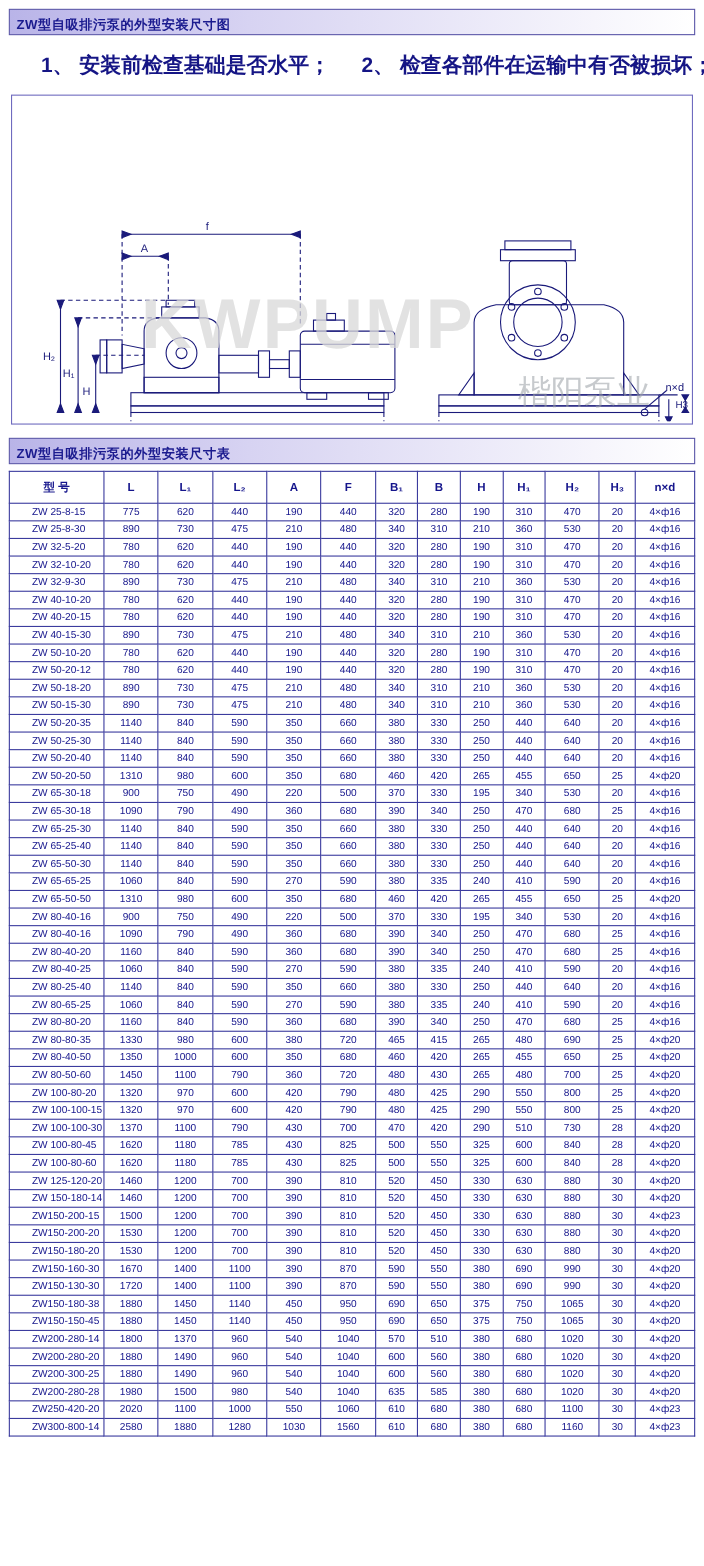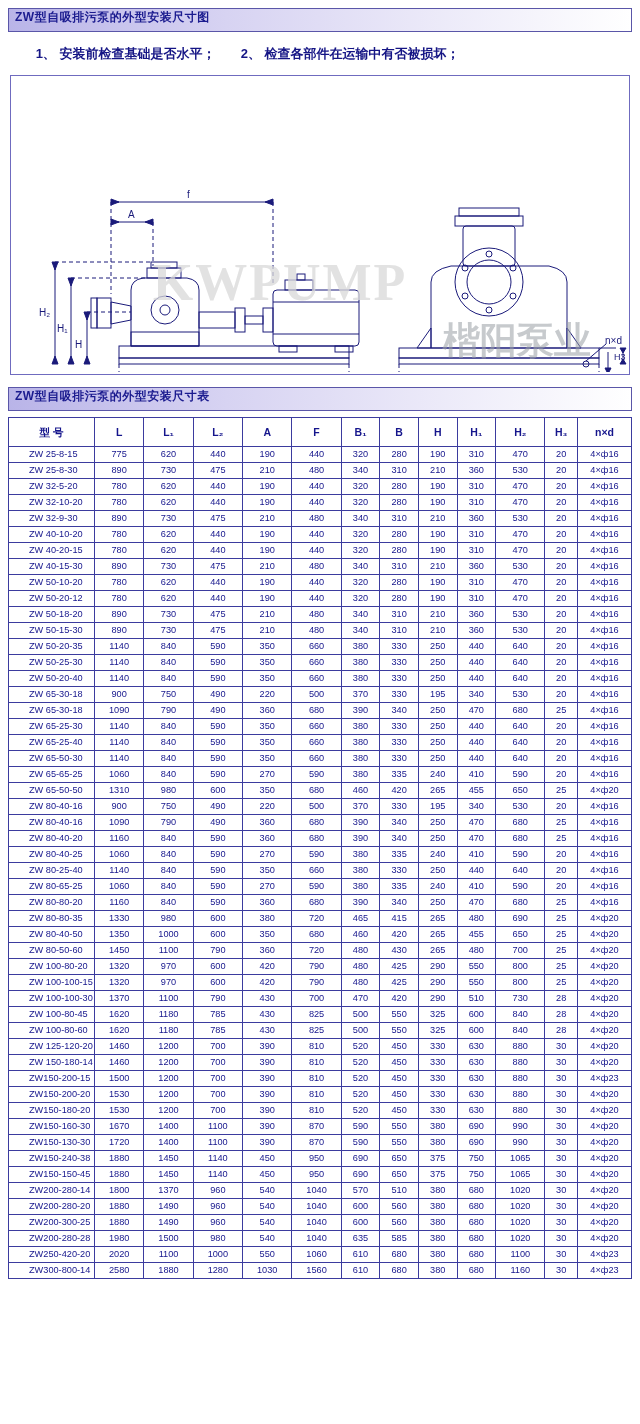--- a/index.html
+++ b/index.html
@@ -10,58 +10,58 @@
     color:#1a1a6e;
   }
   .page{width:640px;position:relative;}
 
   
   .titlebar{
     margin:8px 8px 0 8px;
     height:22px;
     background:linear-gradient(to right,#b9b4e8 0%, #d7d3f2 35%, #ffffff 100%);
     border:1px solid #5a56a8;
-    display:flex;align-items:flex-start;
+    display:flex;align-items:flex-end;
   }
   .titlebar span{
     font-size:12px;font-weight:bold;color:#1b1b8f;
     padding-left:6px;letter-spacing:0.5px;
   }
 
   
   .notes{
     margin:10px 14px 8px 14px;
-    font-size:13px;font-weight:bold;color:#151585;
+    font-size:19px;font-weight:bold;color:#151585;
     line-height:1.9;
   }
   .notes .row{display:block;white-space:nowrap;}
   .notes .num{display:inline-block;}
   .notes .gap{display:inline-block;width:18px;}
 
   
   .drawing{
     margin:4px 10px 0 10px;
     border:1px solid #6f6bbf;
     height:298px;position:relative;overflow:hidden;
     background:#fff;
   }
   .drawing svg{position:absolute;left:0;top:0;}
   .wm{
     position:absolute;left:0;top:0;width:100%;height:100%;
     display:flex;align-items:center;justify-content:center;
     pointer-events:none;
   }
   .wm .wm1{
-    font-size:52px;font-weight:bold;color:#d9d9d9;opacity:.75;
-    font-family:Liberation Serif, serif;letter-spacing:2px;
+    font-size:64px;font-weight:bold;color:#d9d9d9;opacity:.75;
+    font-family:Liberation Sans, sans-serif;letter-spacing:2px;
     transform:translate(-40px,58px);
   }
   .wm .wm2{
     position:absolute;right:38px;bottom:8px;
-    font-size:37px;font-weight:bold;color:#9aa0a6;opacity:.55;
+    font-size:30px;font-weight:normal;color:#9aa0a6;opacity:.55;
   }
 
   
   .tablewrap{margin:6px 8px 10px 8px;}
   table{
     border-collapse:collapse;width:100%;
     font-size:9.2px;color:#15158c;
   }
   th,td{
     border:1px solid #3b3b9e;
@@ -494,20 +494,35 @@
             <td>660</td>
             <td>380</td>
             <td>330</td>
             <td>250</td>
             <td>440</td>
             <td>640</td>
             <td>20</td>
             <td>4×ф16</td>
           </tr>
           <tr>
+            <td class="model">ZW 50-20-50</td>
+            <td>1310</td>
+            <td>980</td>
+            <td>600</td>
+            <td>350</td>
+            <td>680</td>
+            <td>460</td>
+            <td>420</td>
+            <td>265</td>
+            <td>455</td>
+            <td>650</td>
+            <td>25</td>
+            <td>4×ф20</td>
+          </tr>
+          <tr>
             <td class="model">ZW 65-30-18</td>
             <td>900</td>
             <td>750</td>
             <td>490</td>
             <td>220</td>
             <td>500</td>
             <td>370</td>
             <td>330</td>
             <td>195</td>
             <td>340</td>
@@ -929,21 +944,21 @@
             <td>870</td>
             <td>590</td>
             <td>550</td>
             <td>380</td>
             <td>690</td>
             <td>990</td>
             <td>30</td>
             <td>4×ф20</td>
           </tr>
           <tr>
-            <td class="model">ZW150-240-38</td>
+            <td class="model">ZW150-180-38</td>
             <td>1880</td>
             <td>1450</td>
             <td>1140</td>
             <td>450</td>
             <td>950</td>
             <td>690</td>
             <td>650</td>
             <td>375</td>
             <td>750</td>
             <td>1065</td>

